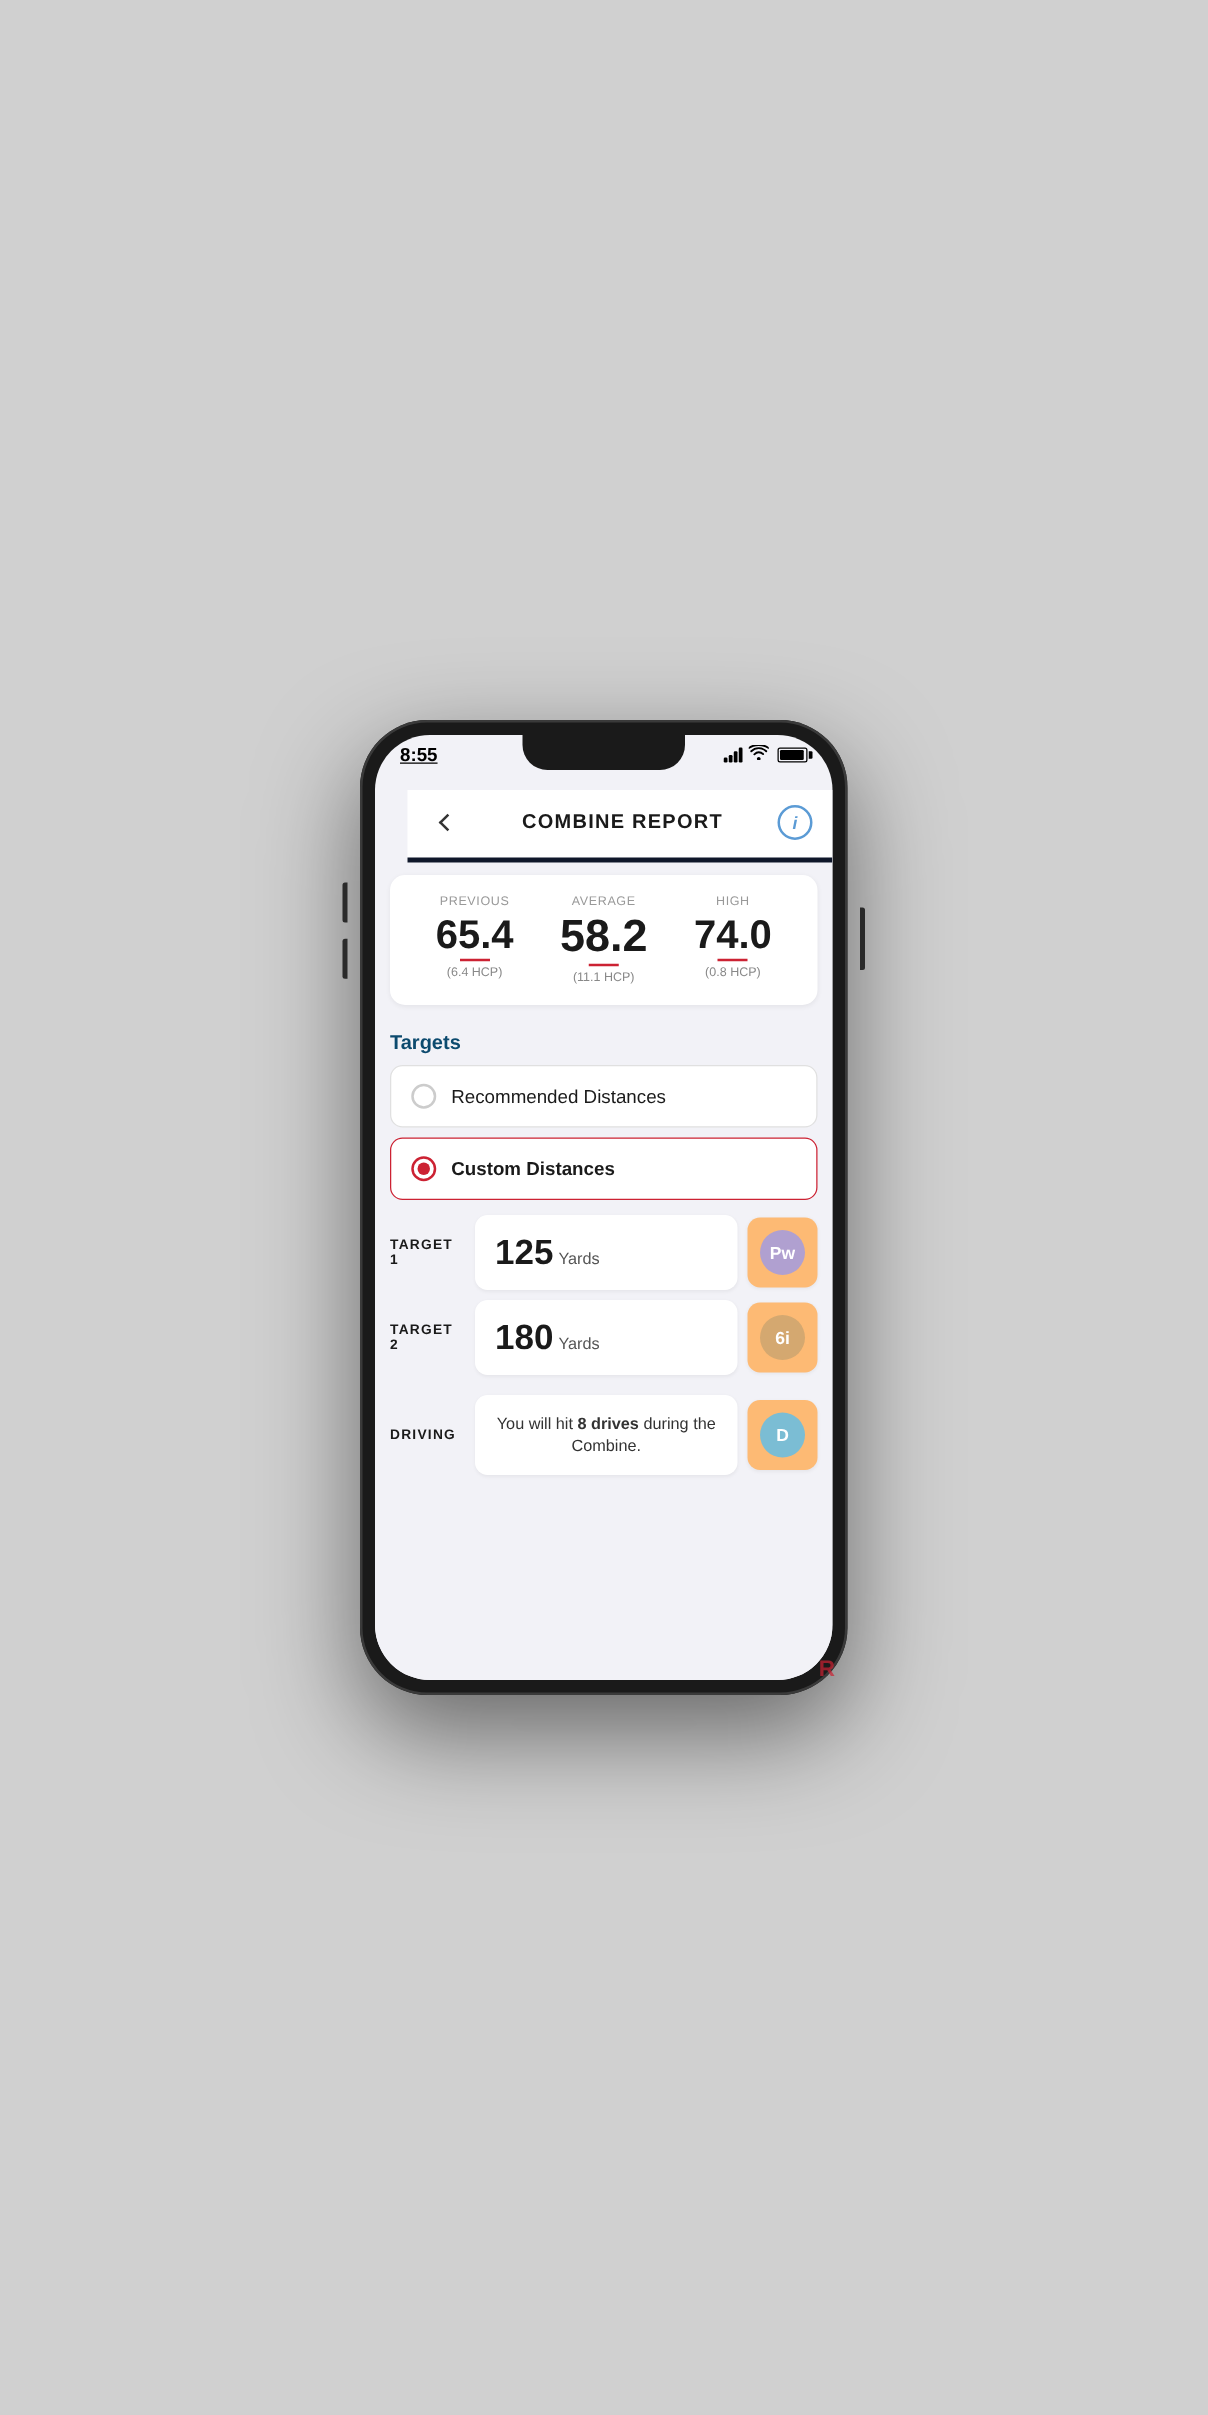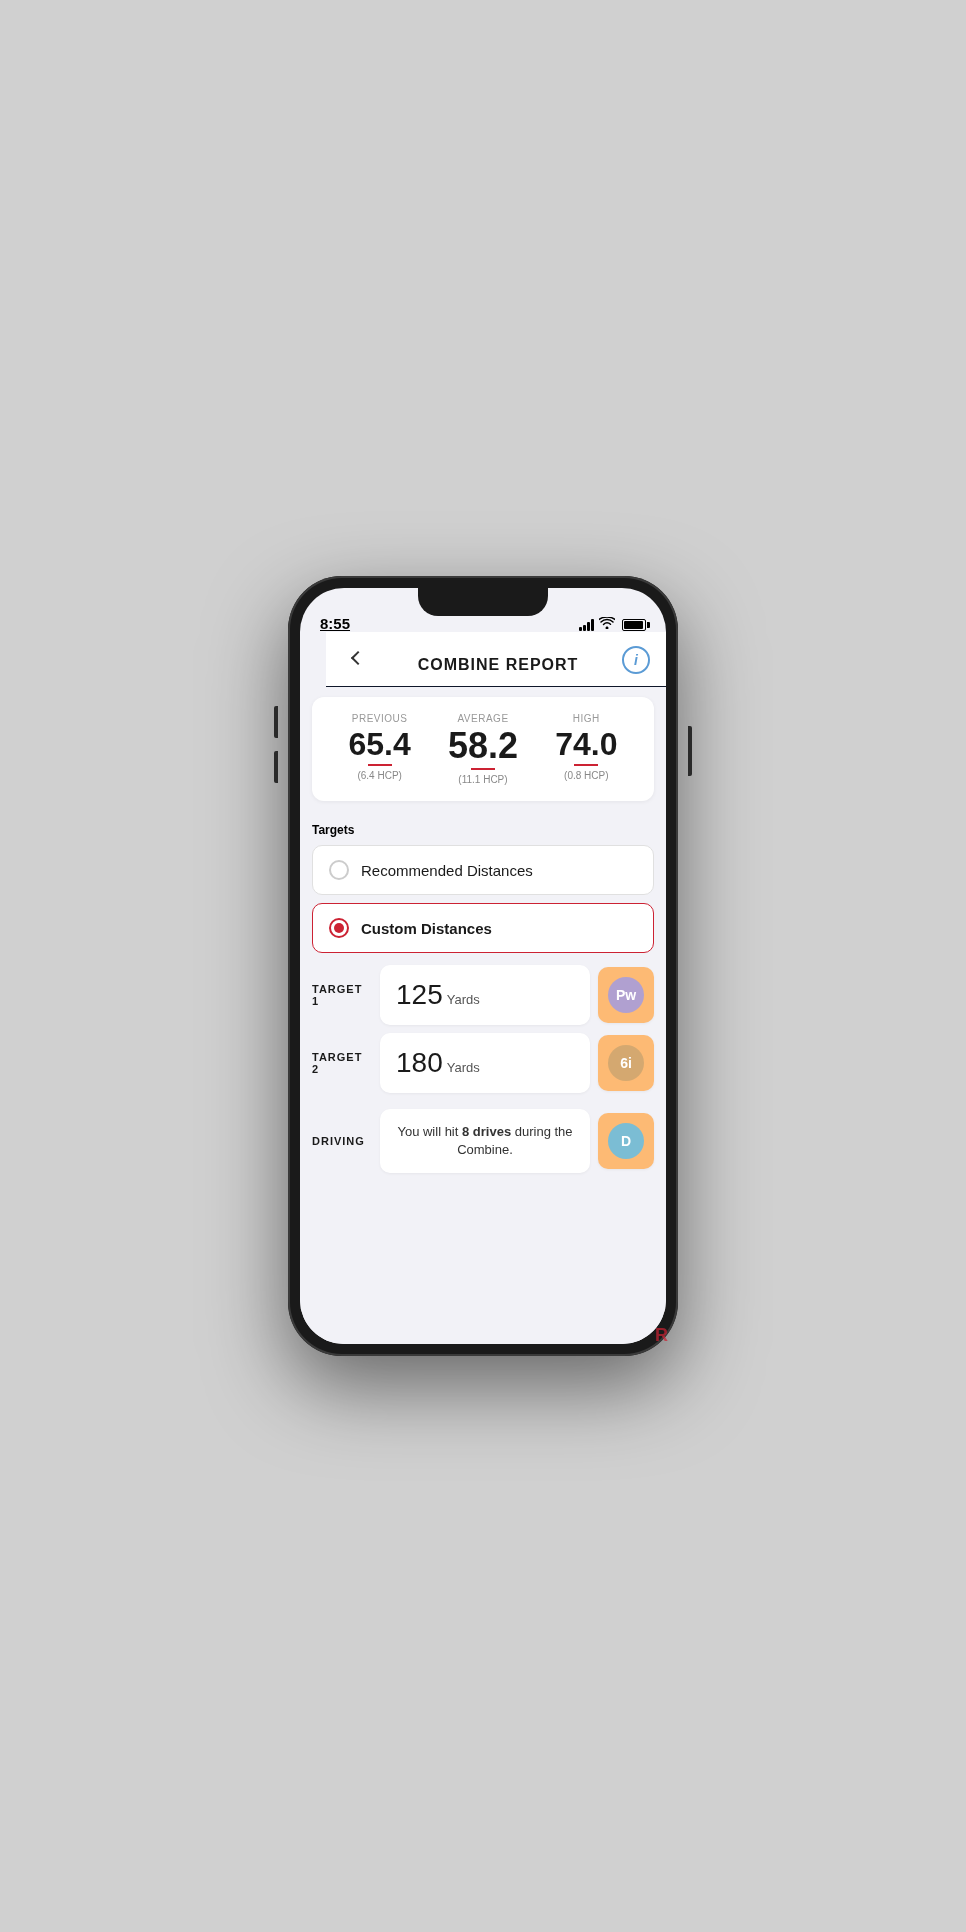--- a/index.html
+++ b/index.html
@@ -70,21 +70,21 @@
       width: 4px;
       height: 50px;
       background: #2a2a2a;
       border-radius: 0 2px 2px 0;
     }
 
     
     .status-bar {
       height: 44px;
       display: flex;
-      align-items: flex-end;
+      align-items: flex-start;
       justify-content: space-between;
       padding: 0 20px;
       padding-top: 8px;
       text-decoration: underline;
     }
     .status-time {
       font-size: 15px;
       font-weight: 600;
       color: #000;
     }
@@ -143,23 +143,23 @@
       overflow-y: auto;
       overflow-x: hidden;
     }
     .screen-content::-webkit-scrollbar { display: none; }
 
     
     .header {
       background: white;
       padding: 10px 16px 12px;
       display: flex;
-      align-items: flex-end;
+      align-items: center;
       justify-content: space-between;
-      border-bottom: 1px solid #0f172a;
+      border-bottom: 4px solid #0f172a;
       margin-left: 26px;
     }
     .back-btn {
       width: 32px;
       height: 32px;
       display: flex;
       align-items: center;
       justify-content: center;
       cursor: pointer;
     }
@@ -235,23 +235,23 @@
       font-size: 10px;
       color: #888;
       margin-top: 2px;
     }
 
     
     .section {
       padding: 12px 12px 0;
     }
     .section-title {
-      font-size: 12px;
+      font-size: 16px;
       font-weight: 600;
-      color: #000000;
+      color: #0c4a6e;
       margin-bottom: 8px;
     }
 
     
     .radio-option {
       background: white;
       border-radius: 10px;
       border: 1.5px solid #e0e0e0;
       padding: 14px 16px;
       display: flex;
@@ -314,21 +314,21 @@
       border-radius: 10px;
       padding: 14px 16px;
       display: flex;
       align-items: baseline;
       gap: 4px;
       box-shadow: 0 1px 3px rgba(0,0,0,0.05);
       cursor: pointer;
     }
     .target-number {
       font-size: 28px;
-      font-weight: 400;
+      font-weight: 700;
       color: #1a1a1a;
     }
     .target-unit {
       font-size: 13px;
       color: #555;
     }
     .target-club-box {
       width: 56px;
       height: 56px;
       background: #fdba74;

